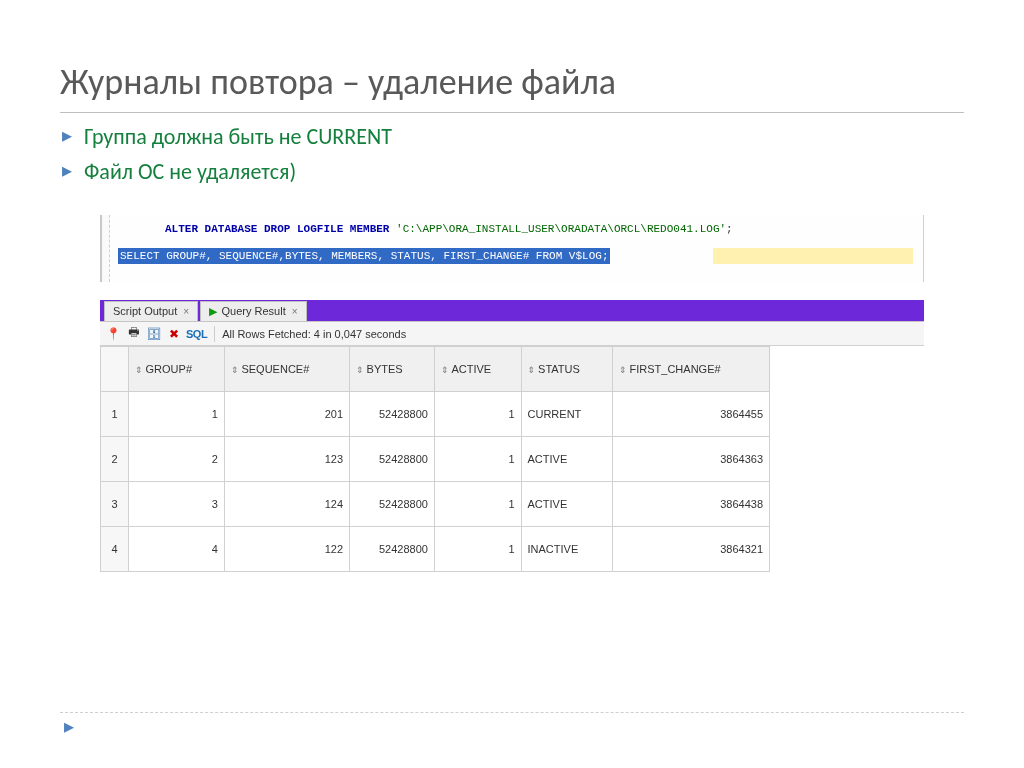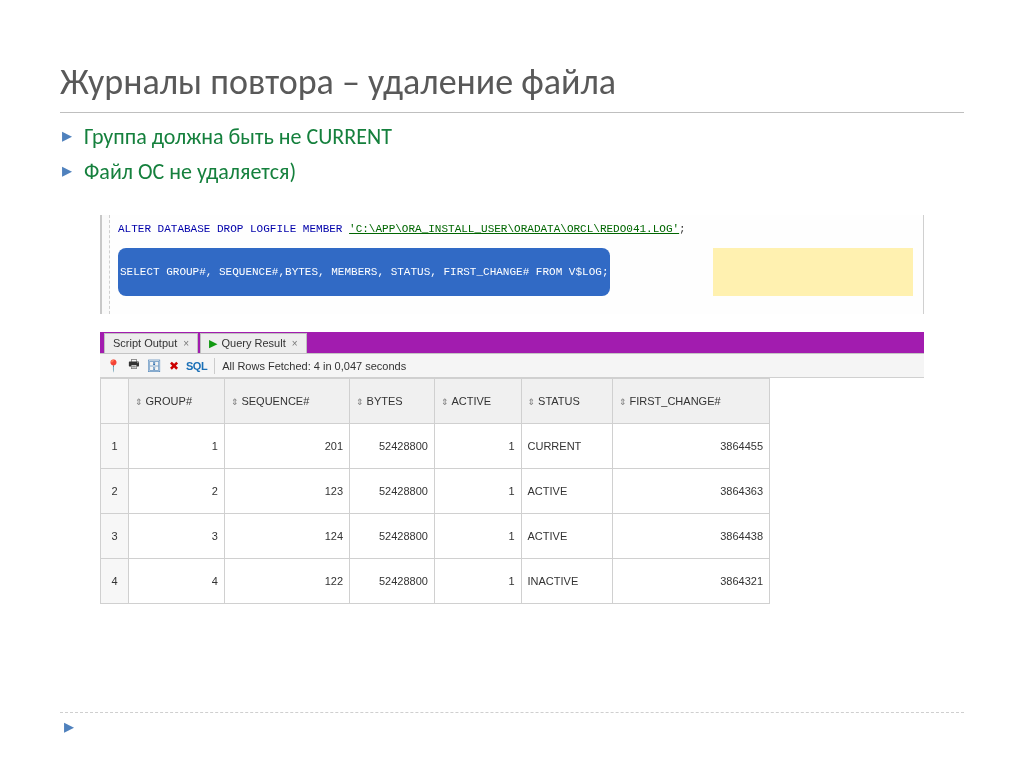--- a/index.html
+++ b/index.html
@@ -55,41 +55,40 @@
     border-right: 1px dashed #cfcfcf;
     background: #fafafa;
   }
   .code-area {
     padding: 6px 10px 18px 16px;
     font-family: "Courier New", monospace;
     font-size: 11px;
     color: #333;
     line-height: 1.5;
   }
-  .kw { color: #0000aa; font-weight: normal; }
-  .str { color: #006600; text-decoration: underline; }
+  .kw { color: #0000aa; font-weight: bold; margin-left: 47px; }
+  .str { color: #006600; }
   .sel-line {
     background: #316ac5;
     color: #fff;
     display: inline-block;
-    padding: 16px 2px;
-    border-radius: 8px;
+    padding: 0 2px;
   }
   .marker-bg {
     background: linear-gradient(to left, #fff1b0 0px, #fff1b0 200px, transparent 200px);
   }
   .results {
     margin: 18px 40px 0 40px;
     font-family: Tahoma, "Segoe UI", Arial, sans-serif;
     font-size: 11px;
   }
   .tabbar {
     display: flex;
     align-items: center;
-    background: #a21caf;
+    background: #6d28d9;
     border-bottom: 1px solid #c4c4c4;
     height: 22px;
     padding-left: 4px;
   }
   .tab {
     display: flex;
     align-items: center;
     padding: 2px 8px;
     background: #ededed;
     border: 1px solid #c0c0c0;

